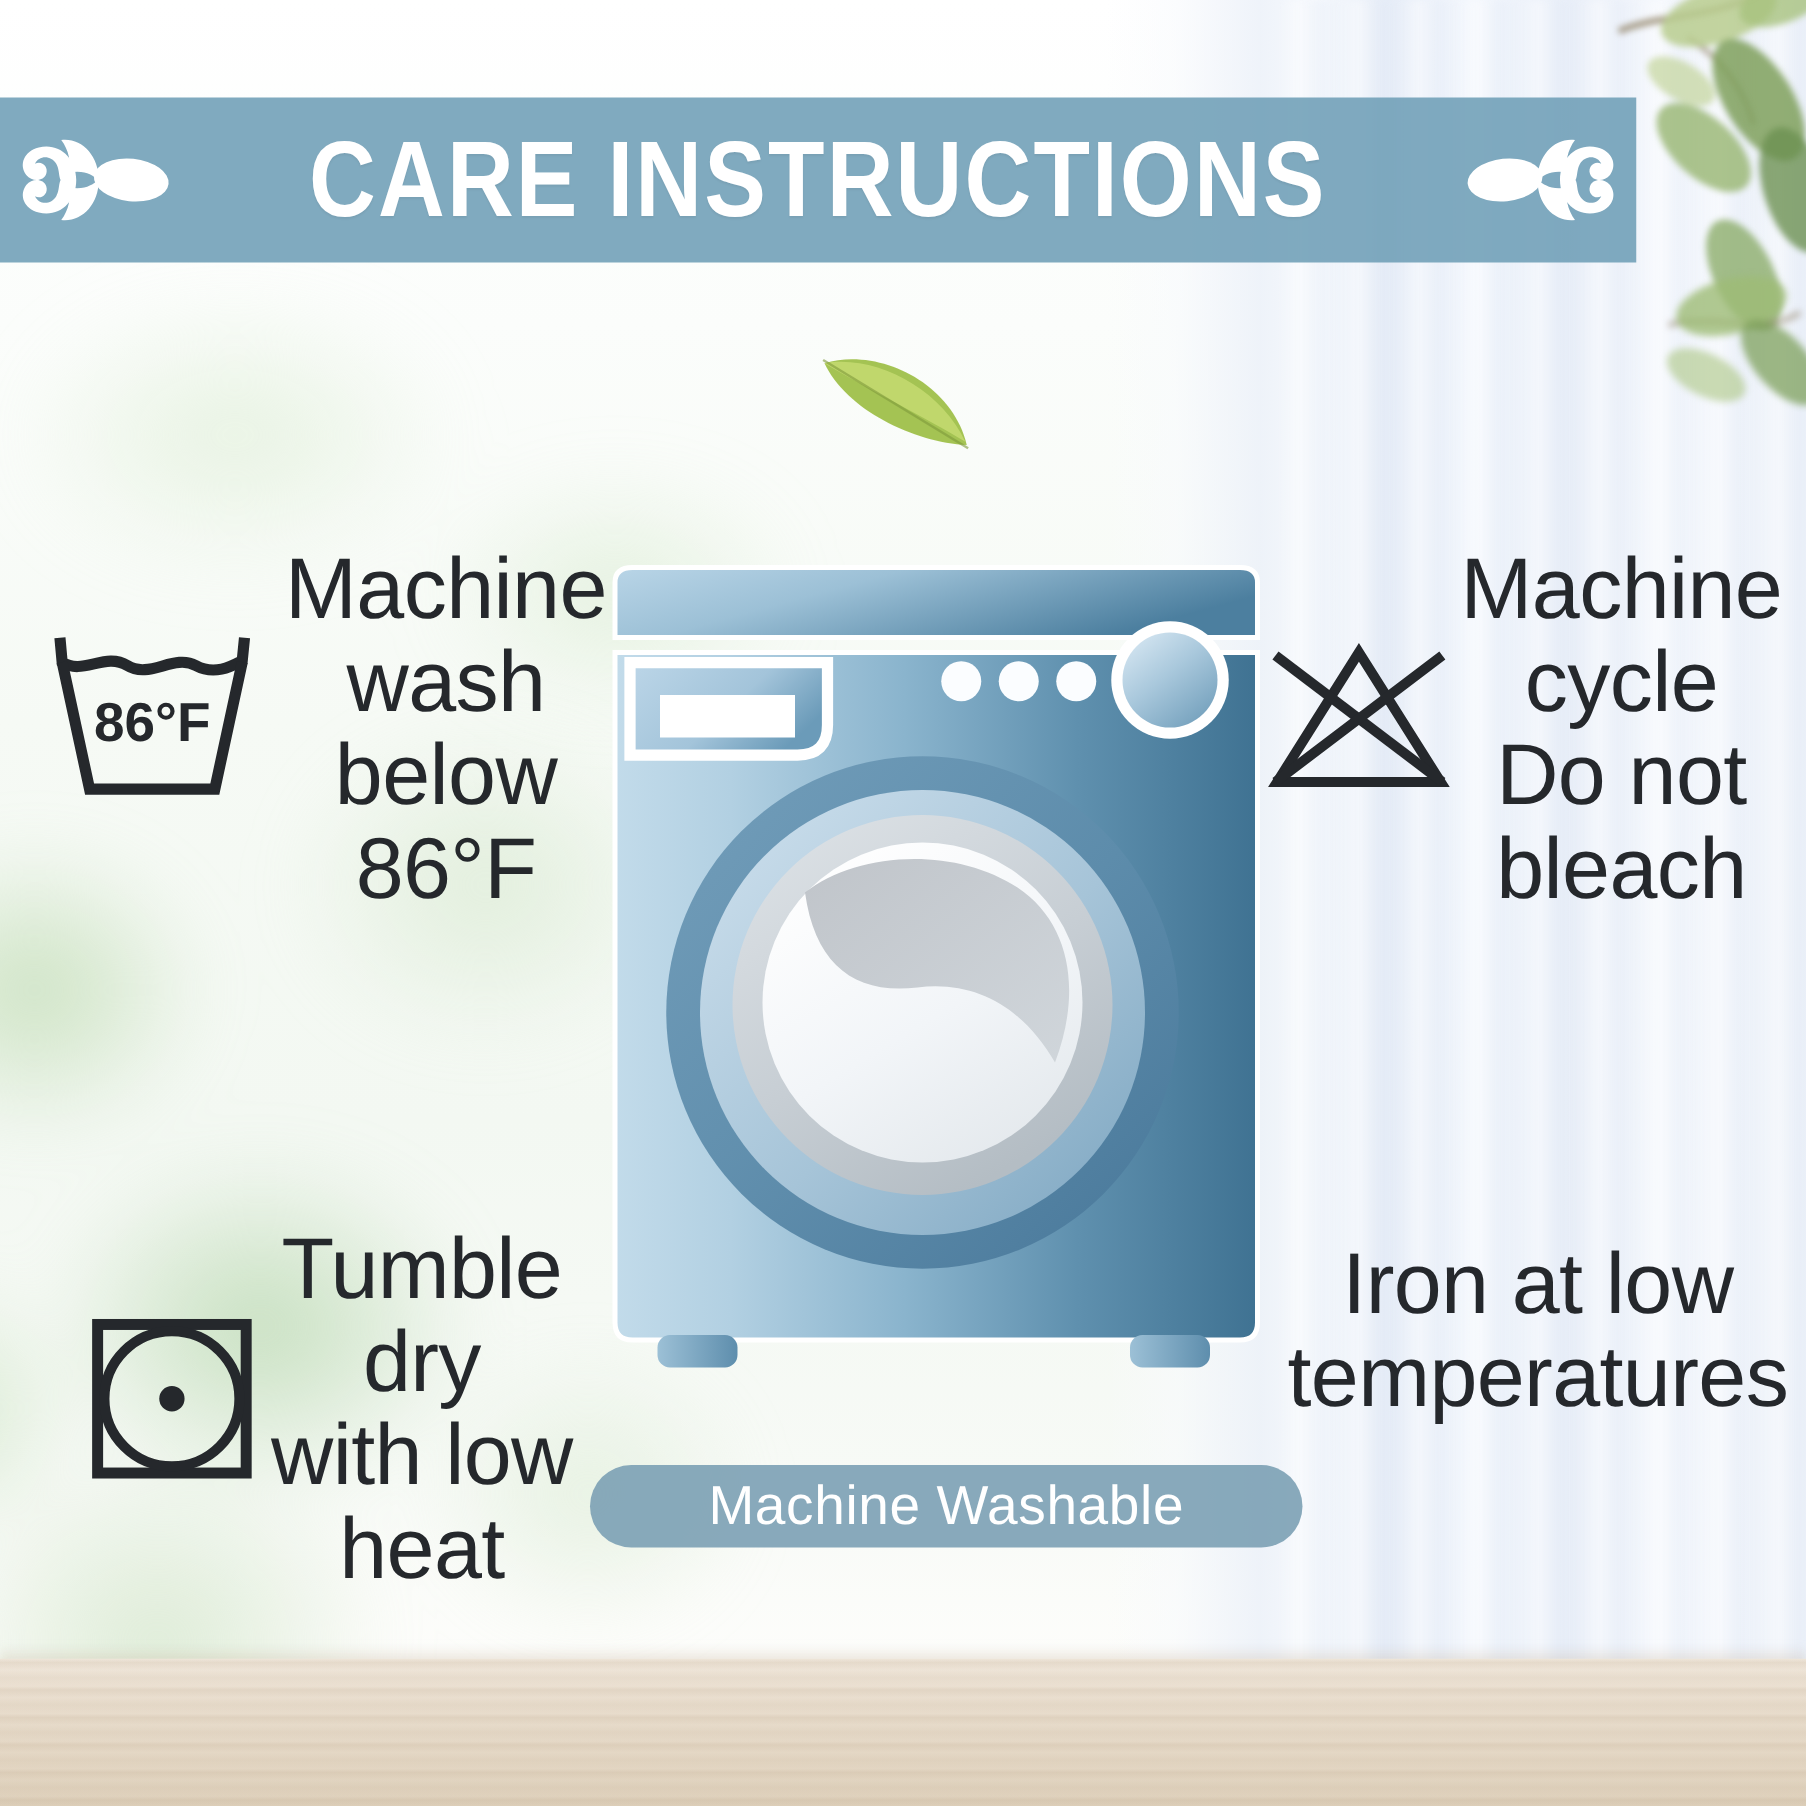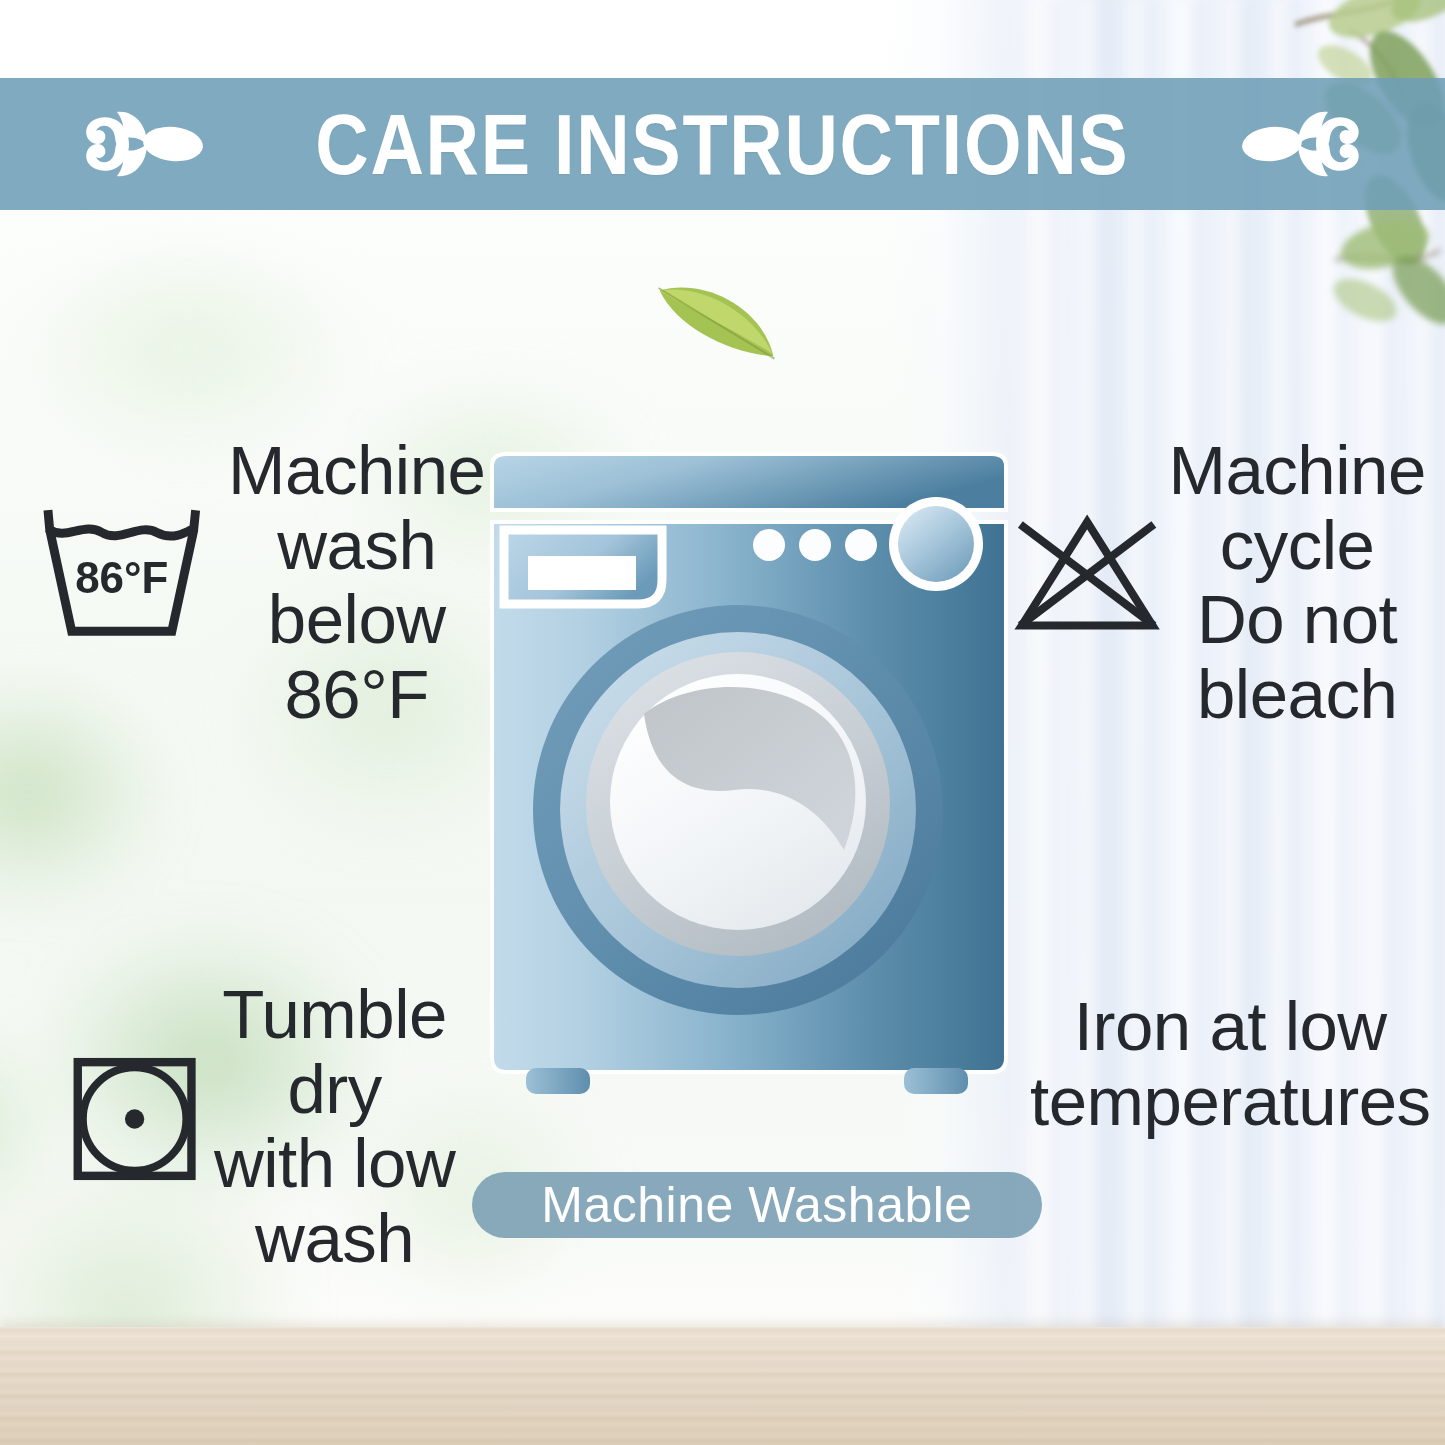--- a/index.html
+++ b/index.html
@@ -118,21 +118,21 @@
     left: 0; bottom: 112px;
     width: 1445px; height: 16px;
     background: linear-gradient(to bottom, rgba(255,255,255,0), rgba(186,166,140,.35));
     filter: blur(4px);
   }
 
   
   .banner {
     position: absolute;
     left: 0; top: 78px;
-    width: 1445px; height: 132px;
+    width: 1309px; height: 132px;
     background: rgba(110,158,182,.88);
     display: flex;
     align-items: center;
     justify-content: center;
     gap: 48px;
   }
   .banner-title {
     color: #ffffff;
     font-size: 86px;
     font-weight: bold;
@@ -181,21 +181,21 @@
     left: 472px; top: 1172px;
     width: 570px; height: 66px;
     border-radius: 33px;
     background: rgba(126,162,181,.92);
     display: flex;
     align-items: center;
     justify-content: center;
   }
   .machine-badge span {
     color: #ffffff;
-    font-size: 50px;
+    font-size: 44px;
     line-height: 1;
     letter-spacing: .5px;
   }
 
   .leaf-float {
     position: absolute;
     left: 640px; top: 272px;
     width: 150px; height: 110px;
   }
 </style>
@@ -285,21 +285,21 @@
 Do not bleach</div>
   </div>
 
   <div class="sym" id="sym-dry">
     <svg class="sym-icon" width="200" height="200" viewBox="0 0 200 200">
       <rect x="12" y="12" width="176" height="176" fill="none" stroke="#25282c" stroke-width="13"></rect>
       <circle cx="100" cy="100" r="80" fill="none" stroke="#25282c" stroke-width="12"></circle>
       <circle cx="100" cy="100" r="15" fill="#25282c"></circle>
     </svg>
     <div class="sym-label">Tumble dry
-with low wash</div>
+with low heat</div>
   </div>
 
   <div class="sym" id="sym-iron">
     <svg class="sym-icon" width="250" height="190" viewBox="0 0 250 190">
       <path d="M62 16 L196 16 L210 158 L30 158 C30 158 34 96 62 66 C82 45 118 46 182 48" fill="none" stroke="#25282c" stroke-width="14" stroke-linejoin="miter" stroke-linecap="square"></path>
       <circle cx="120" cy="112" r="16" fill="#25282c"></circle>
     </svg>
     <div class="sym-label">Iron at low
 temperatures</div>
   </div>

